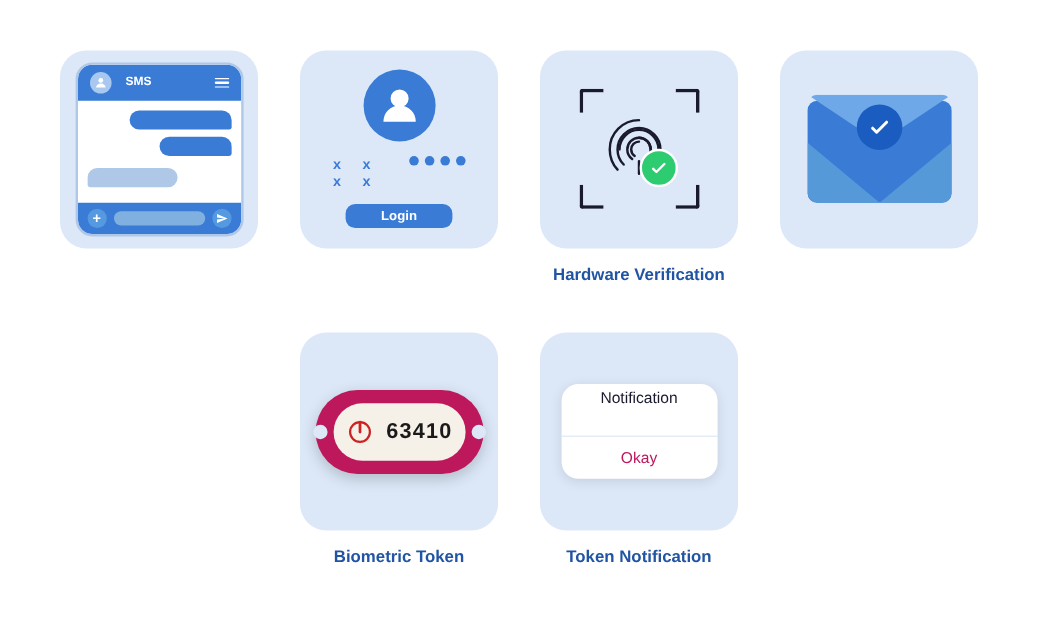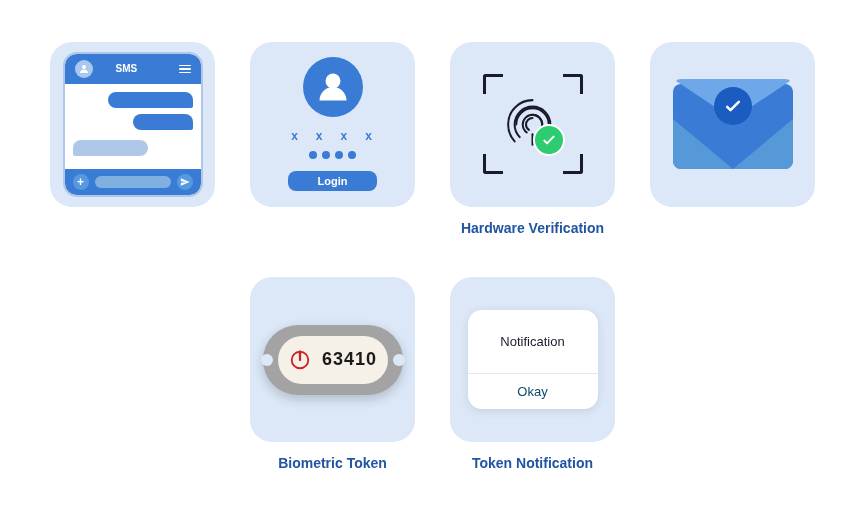--- a/index.html
+++ b/index.html
@@ -79,21 +79,21 @@
       background: #3a7bd5;
       padding: 6px 10px;
       display: flex;
       align-items: center;
       justify-content: space-between;
       border-radius: 11px 11px 0 0;
     }
     .sms-header-left {
       display: flex;
       align-items: center;
-      gap: 23px;
+      gap: 12px;
     }
     .sms-avatar-small {
       width: 18px;
       height: 18px;
       background: #a8c8f0;
       border-radius: 50%;
       display: flex;
       align-items: center;
       justify-content: center;
     }
@@ -196,21 +196,20 @@
       height: 60px;
       background: #3a7bd5;
       border-radius: 50%;
       display: flex;
       align-items: center;
       justify-content: center;
     }
     .auth-avatar svg { width: 36px; height: 36px; }
     .auth-fields {
       display: flex;
-      flex-direction: column;
       gap: 8px;
       width: 110px;
     }
     .auth-field-dots {
       display: flex;
       gap: 5px;
       justify-content: center;
     }
     .auth-dot {
       width: 8px;
@@ -359,21 +358,21 @@
       border-left: 60px solid transparent;
     }
 
     
     .hw-card {
       background: #dce8f8;
     }
     .hw-token {
       width: 140px;
       height: 70px;
-      background: #a3a3a3;
+      background: #be185d;
       border-radius: 35px;
       display: flex;
       align-items: center;
       justify-content: center;
       position: relative;
       box-shadow: 0 4px 12px rgba(0,0,0,0.2);
     }
     .hw-screen {
       width: 110px;
       height: 48px;
@@ -419,39 +418,39 @@
       background: #dce8f8;
     }
     .push-notification {
       width: 130px;
       background: white;
       border-radius: 14px;
       box-shadow: 0 2px 10px rgba(0,0,0,0.1);
       overflow: hidden;
     }
     .push-notif-body {
-      padding: 24px 12px 12px;
+      padding: 4px 12px 12px;
       text-align: center;
     }
     .push-notif-title {
       font-size: 13px;
       color: #1a1a2e;
       font-weight: 500;
       margin-bottom: 12px;
     }
     .push-divider {
       height: 1px;
       background: #e0e8f0;
       margin: 0 -12px;
     }
     .push-btn {
       padding: 10px 12px;
       text-align: center;
       font-size: 13px;
-      color: #0c4a6e;
+      color: #be185d;
       font-weight: 500;
       cursor: pointer;
     }
   </style>
 </head>
 <body>
 
 <div class="grid">
 
   <div class="row">

